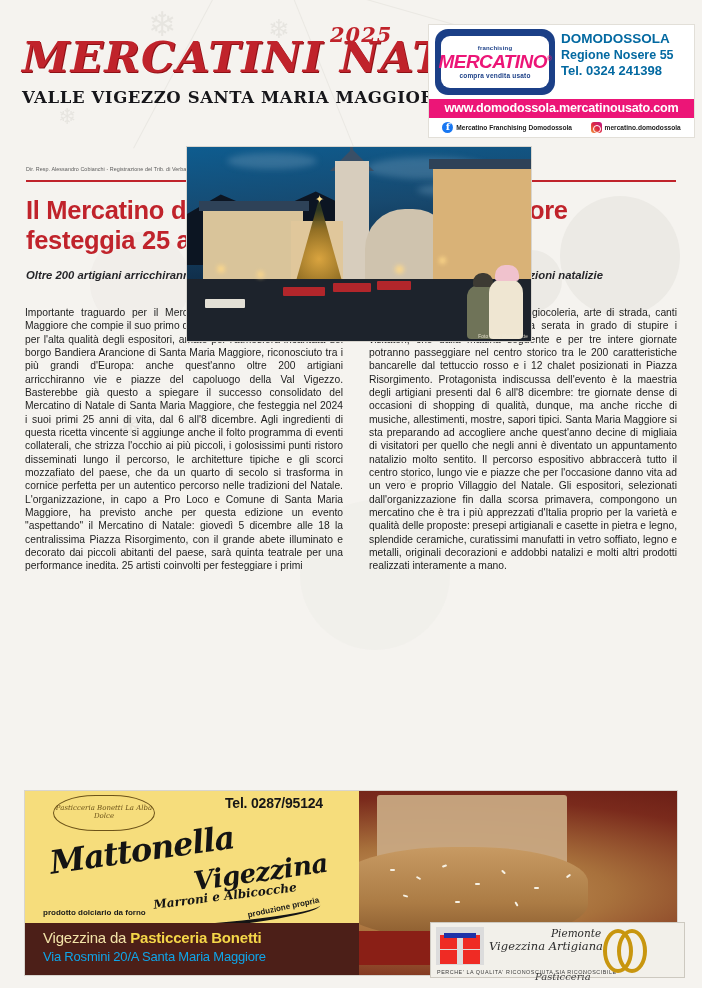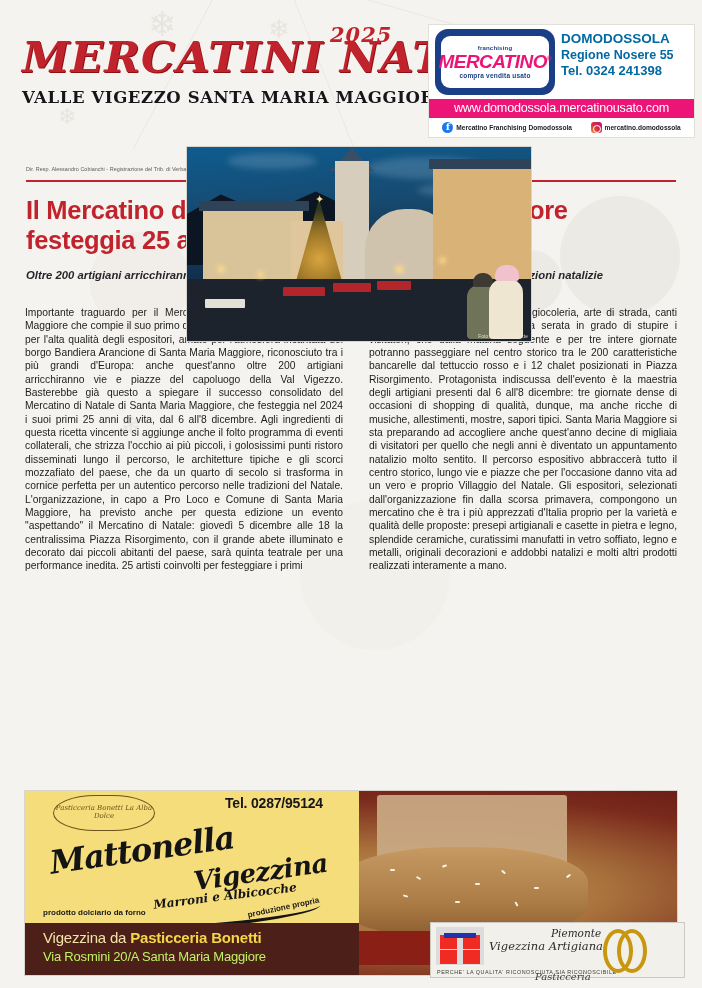--- a/index.html
+++ b/index.html
@@ -54,21 +54,21 @@
               align-items:center;justify-content:center;}
   .merc-franchising{font-size:6px;font-weight:bold;color:#1b3f87;letter-spacing:.2px;line-height:1;margin-bottom:1px;}
   .merc-word{font-size:19px;font-weight:bold;font-style:italic;color:#ec1577;line-height:1;letter-spacing:-.6px;}
   .merc-word sup{font-size:7px;vertical-align:super;}
   .merc-tag{font-size:6.5px;font-weight:bold;color:#1b3f87;letter-spacing:.2px;line-height:1;margin-top:2px;}
   .ad-top-addr{position:absolute;left:132px;top:6px;width:130px;color:#0369a1;}
   .ad-top-addr div{font-weight:bold;line-height:1.24;}
   .ad-city{font-size:13.5px;}
   .ad-street{font-size:12.5px;}
   .ad-tel{font-size:13px;}
-  .ad-url{background:#ec1577;color:#ffffff;font-weight:normal;font-size:12.6px;text-align:center;
+  .ad-url{background:#ec1577;color:#ffffff;font-weight:bold;font-size:12.6px;text-align:center;
           line-height:19px;height:19px;letter-spacing:-.2px;}
   .ad-social{height:19px;display:flex;align-items:center;justify-content:space-around;padding:0 4px;}
   .soc{display:flex;align-items:center;gap:3px;}
   .soc-ico{width:11px;height:11px;border-radius:3px;display:inline-block;}
   .soc-fb{background:#1877f2;border-radius:50%;position:relative;}
   .soc-fb::after{content:"f";position:absolute;left:3.5px;top:-1px;color:#fff;font-size:10px;font-weight:bold;
                  font-family:"DejaVu Serif",serif;}
   .soc-ig{background:linear-gradient(45deg,#f09433,#dc2743,#bc1888);position:relative;}
   .soc-ig::after{content:"";position:absolute;left:2.5px;top:2.5px;width:6px;height:6px;border:1.2px solid #fff;border-radius:50%;}
   .soc-txt{font-size:6.6px;font-weight:bold;color:#222;white-space:nowrap;}
@@ -144,21 +144,21 @@
          font-size:26px;color:#141414;transform:rotate(-8deg);letter-spacing:-.5px;}
   .ab-b3{position:absolute;left:110px;top:60px;font-family:"DejaVu Serif",serif;font-weight:bold;font-style:italic;
          font-size:12px;color:#141414;transform:rotate(-7deg);}
   .ab-swoosh{position:absolute;left:28px;top:74px;width:250px;height:22px;border-bottom:4px solid #141414;
              border-radius:0 0 60% 40%;transform:rotate(-4deg);}
   .ab-small1{position:absolute;left:18px;top:117px;font-size:8px;font-weight:bold;color:#1a1a1a;}
   .ab-small2{position:absolute;left:222px;top:112px;font-size:8px;font-weight:bold;color:#1a1a1a;
              transform:rotate(-12deg);}
   .ab-prod{position:absolute;left:18px;top:138px;font-size:15px;color:#f2e3a8;letter-spacing:-.2px;}
   .ab-prod b{color:#f4d648;}
-  .ab-addr{position:absolute;left:18px;top:158px;font-size:13px;color:#bef264;letter-spacing:-.2px;}
+  .ab-addr{position:absolute;left:18px;top:158px;font-size:13px;color:#0ea5e9;letter-spacing:-.2px;}
 
   .cert{position:absolute;left:430px;top:922px;width:255px;height:56px;background:#f2f0ea;z-index:6;
         border:1px solid #cdc9c0;box-sizing:border-box;}
   .cert-shield{position:absolute;left:5px;top:4px;width:48px;height:38px;background:#dcdcdc;}
   .cert-sq{position:absolute;width:17px;height:14px;background:#ef2b24;}
   .cert-bar{position:absolute;left:8px;top:6px;width:32px;height:5px;background:#1f33a8;}
   .cert-t1{position:absolute;left:120px;top:4px;font-family:"DejaVu Serif",serif;font-style:italic;font-size:10.5px;color:#2a2a2a;}
   .cert-t2{position:absolute;left:58px;top:16px;font-family:"DejaVu Serif",serif;font-style:italic;font-size:11.5px;color:#2a2a2a;}
   .cert-t3{position:absolute;left:104px;top:36px;font-family:"DejaVu Serif",serif;font-style:italic;font-size:10px;color:#3a3a3a;margin-top:12px;}
   .cert-t4{position:absolute;left:6px;top:46px;font-size:5.4px;letter-spacing:.55px;color:#3a3a3a;}

